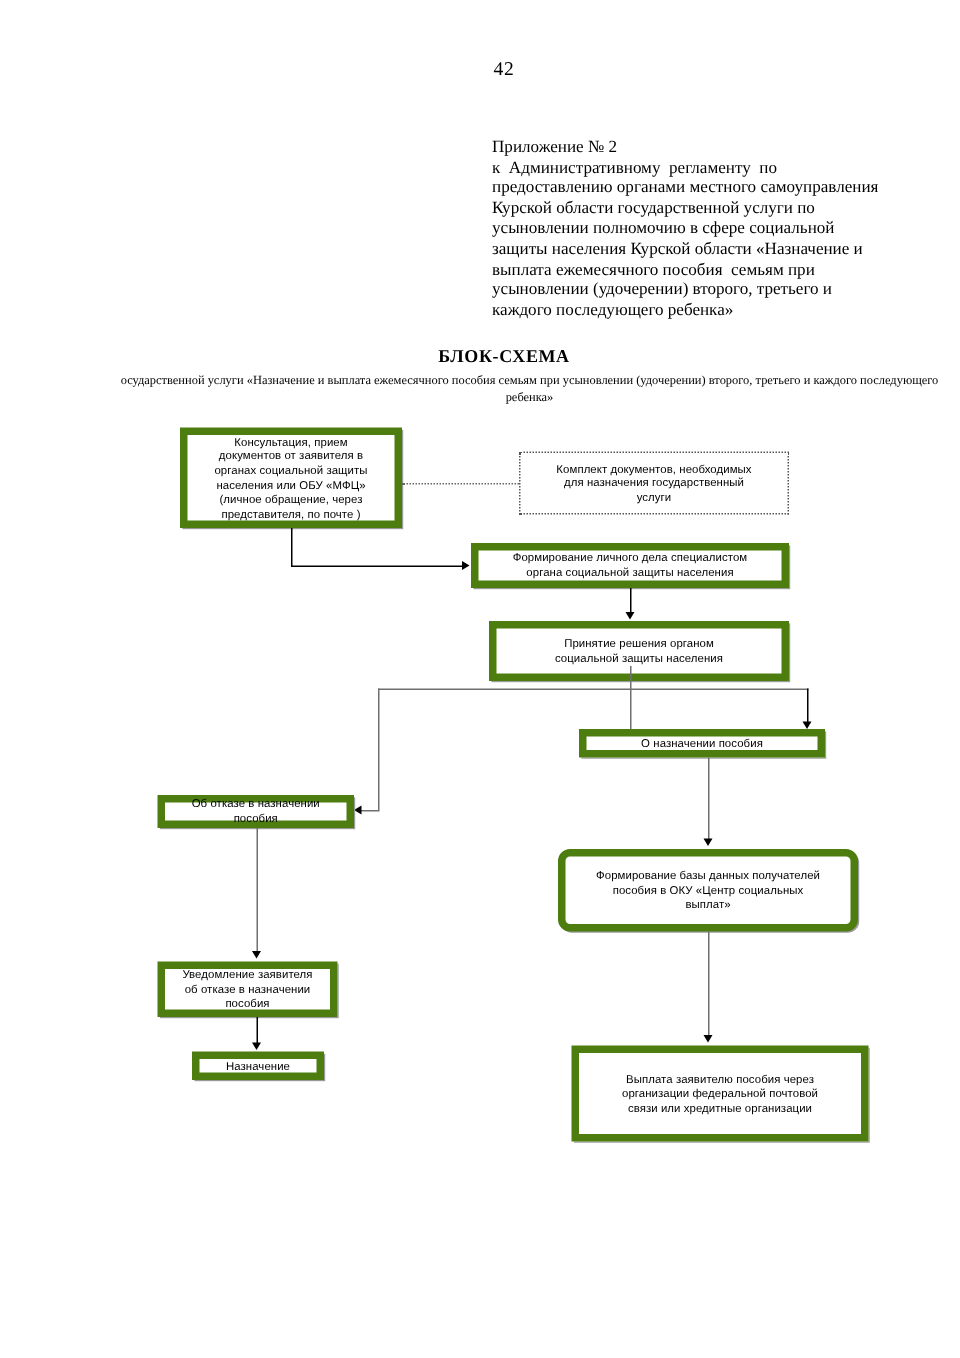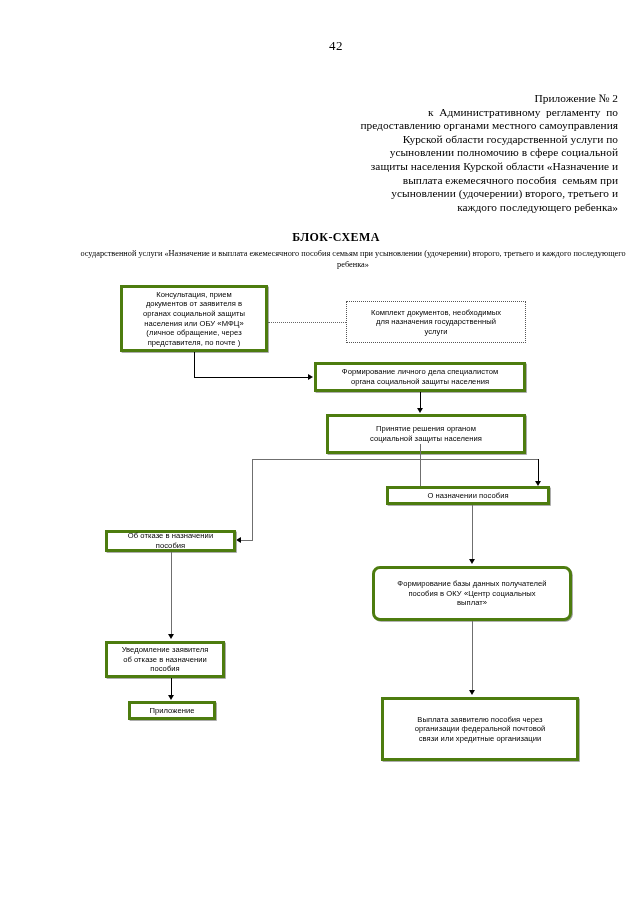--- a/index.html
+++ b/index.html
@@ -32,21 +32,21 @@
     letter-spacing: 0.5px;
   }
   .appendix-block {
     position: absolute;
     top: 92px;
     left: 312px;
     width: 290px;
     font-family: "Liberation Serif", serif;
     font-size: 11.4px;
     line-height: 13.6px;
-    text-align: right;
+    text-align: left;
   }
   .appendix-block .ln { display: block; white-space: pre; }
 
   
   .doc-title {
     position: absolute;
     top: 230px;
     left: 0;
     width: 640px;
     text-align: center;
@@ -66,21 +66,21 @@
     line-height: 11px;
   }
 
   
   .fc { position: absolute; top: 0; left: 0; width: 640px; height: 905px; }
 
   .node {
     position: absolute;
     box-sizing: border-box;
     background: #ffffff;
-    border: 3px solid #4d7c0f;
+    border: 5px solid #4d7c0f;
     font-family: "Liberation Sans", sans-serif;
     font-size: 7.6px;
     line-height: 9.6px;
     text-align: center;
     display: flex;
     align-items: center;
     justify-content: center;
     padding: 2px 3px;
     letter-spacing: 0.05px;
   }
@@ -221,21 +221,21 @@
     <div class="node shadowed" style="left:89px; top:641px; width:120px; height:37px;">
       <span class="txt">Уведомление заявителя
 об отказе в назначении
 пособия</span>
     </div>
 
     <div class="ln-v" style="left:155px; top:678px; height:20px;"></div>
     <div class="arrow-d" style="left:152px; top:695px;"></div>
 
     <div class="node shadowed" style="left:112px; top:701px; width:88px; height:19px;">
-      <span class="txt">Приложение</span>
+      <span class="txt">Назначение</span>
     </div>
 
     <div class="ln-v grey" style="left:456px; top:621px; height:72px;"></div>
     <div class="arrow-d" style="left:453px; top:690px;"></div>
 
     <div class="node shadowed" style="left:365px; top:697px; width:198px; height:64px;">
       <span class="txt">Выплата заявителю пособия через
 организации федеральной почтовой
 связи или хредитные организации</span>
     </div>

